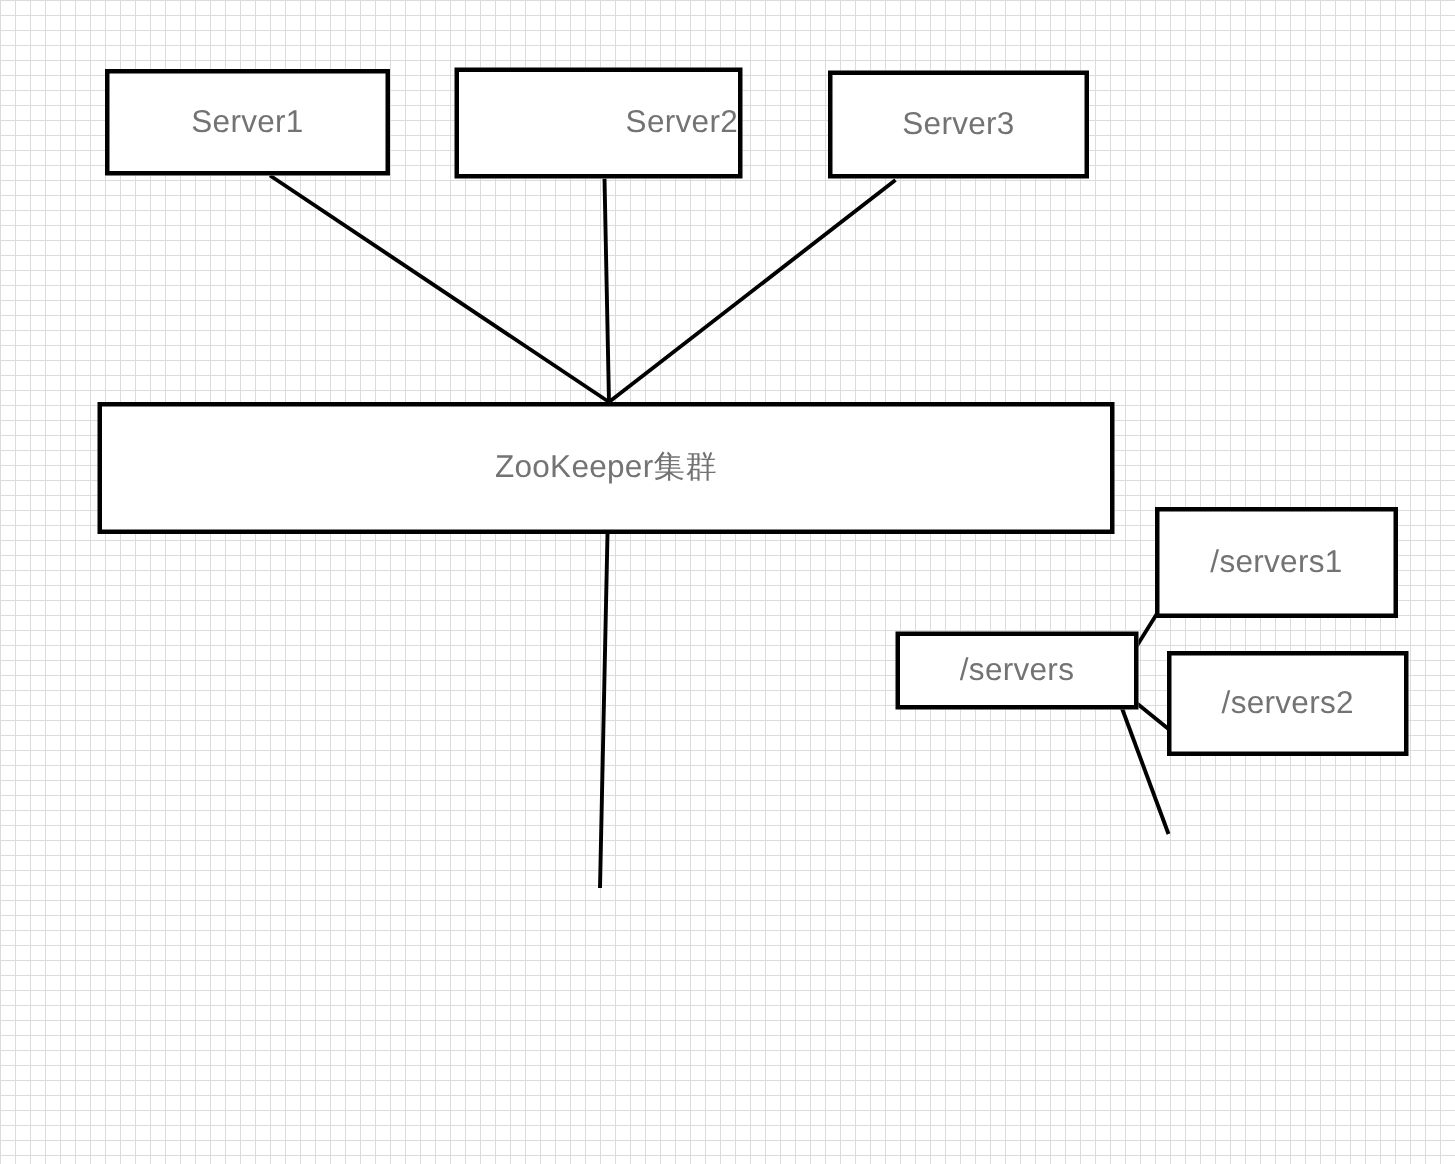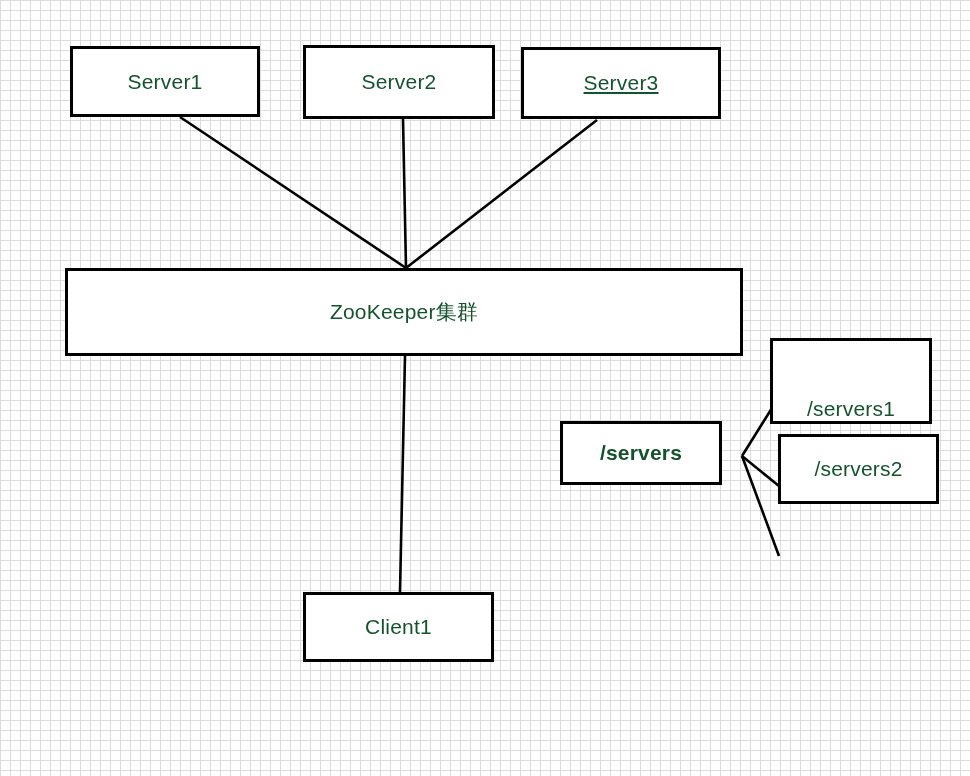--- a/index.html
+++ b/index.html
@@ -32,21 +32,21 @@
     pointer-events: none;
   }
   .node {
     position: absolute;
     box-sizing: border-box;
     border: 3px solid #000000;
     background: #ffffff;
     display: flex;
     align-items: center;
     justify-content: center;
-    color: #14532d;
+    color: #737373;
     font-size: 21px;
     line-height: 1.2;
     letter-spacing: 0.2px;
     white-space: nowrap;
     z-index: 2;
   }
   .node-label {
     display: block;
   }
 </style>
@@ -62,41 +62,38 @@
       <line x1="405" y1="356" x2="400" y2="592" stroke="#000000" stroke-width="2.6" stroke-linecap="butt"></line>
       <line x1="742" y1="456" x2="772" y2="408" stroke="#000000" stroke-width="2.6" stroke-linecap="butt"></line>
       <line x1="742" y1="456" x2="779" y2="486" stroke="#000000" stroke-width="2.6" stroke-linecap="butt"></line>
       <line x1="742" y1="456" x2="779" y2="556" stroke="#000000" stroke-width="2.6" stroke-linecap="butt"></line>
     </svg>
 
   <div class="node" style="left: 70px; top: 46px; width: 190px; height: 71px;">
     <span class="node-label">Server1</span>
   </div>
 
-  <div class="node" style="left: 303px; top: 45px; width: 192px; height: 74px;">
+  <div class="node" style="left: 303px; top: 45px; width: 192px; height: 74px; justify-content: flex-end;">
     <span class="node-label">Server2</span>
   </div>
 
-  <div class="node" style="left: 521px; top: 47px; width: 200px; height: 72px; text-decoration: underline;">
+  <div class="node" style="left: 552px; top: 47px; width: 174px; height: 72px;">
     <span class="node-label">Server3</span>
   </div>
 
   <div class="node" style="left: 65px; top: 268px; width: 678px; height: 88px;">
     <span class="node-label">ZooKeeper集群</span>
   </div>
 
-  <div class="node" style="left: 303px; top: 592px; width: 191px; height: 70px;">
-    <span class="node-label">Client1</span>
-  </div>
 
-  <div class="node" style="left: 560px; top: 421px; width: 162px; height: 64px; font-weight: bold;">
+  <div class="node" style="left: 597px; top: 421px; width: 162px; height: 52px;">
     <span class="node-label">/servers</span>
   </div>
 
-  <div class="node" style="left: 770px; top: 338px; width: 162px; height: 86px; align-items: flex-end;">
+  <div class="node" style="left: 770px; top: 338px; width: 162px; height: 74px;">
     <span class="node-label">/servers1</span>
   </div>
 
   <div class="node" style="left: 778px; top: 434px; width: 161px; height: 70px;">
     <span class="node-label">/servers2</span>
   </div>
 
 
 </div>
 

